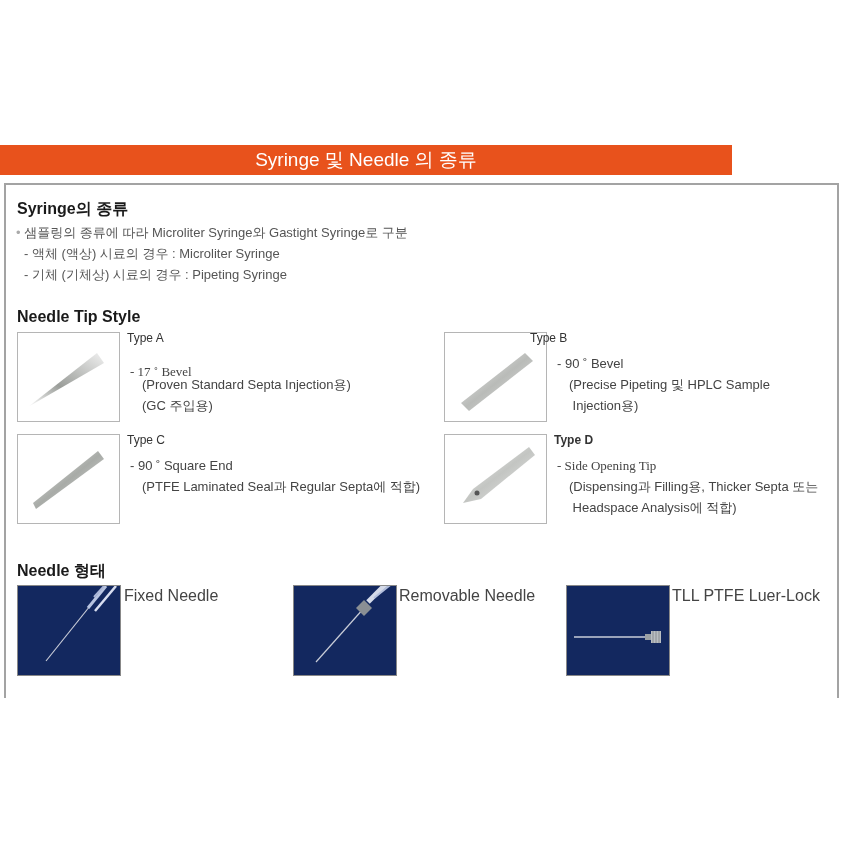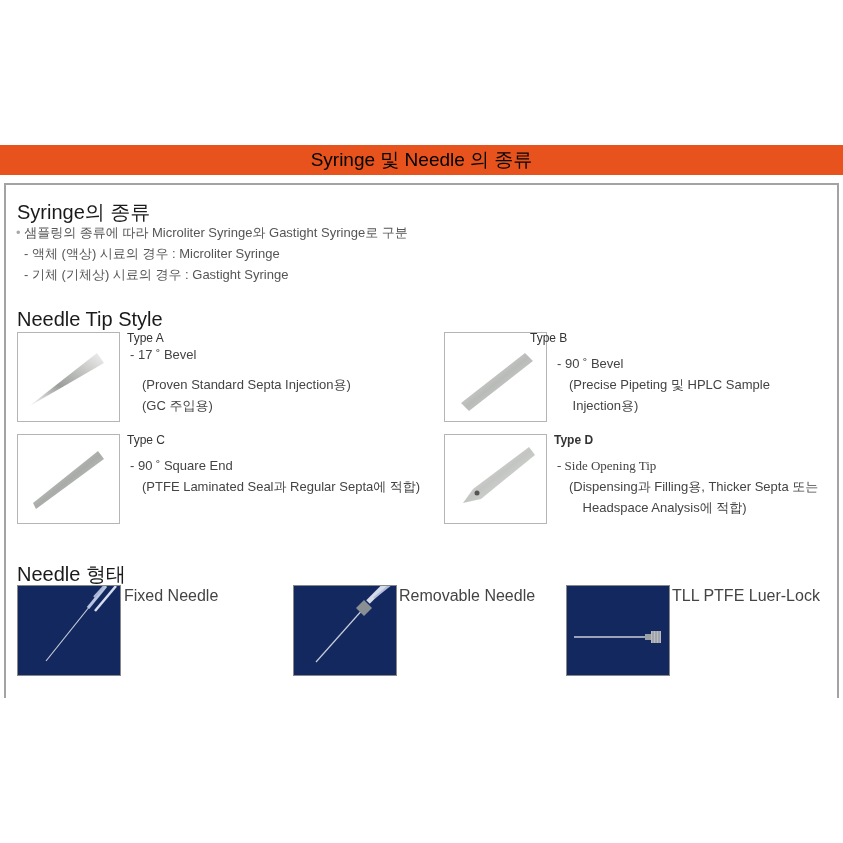--- a/index.html
+++ b/index.html
@@ -1,23 +1,23 @@
 <!DOCTYPE html>
 <html><head>
 <meta charset="utf-8">
 <style>
   html, body { margin:0; padding:0; background:#ffffff; }
   body { width:843px; height:843px; position:relative; overflow:hidden;
          font-family:"Liberation Sans", "DejaVu Sans", sans-serif; color:#222; }
-  .banner { position:absolute; left:0; top:145px; width:843px; height:30px;
-            background:#E8521C; color:#000000; font-size:19px; text-align:center;
+  .banner { position:absolute; left:0; top:145px; width:732px; height:30px;
+            background:#E8521C; color:#ffffff; font-size:19px; text-align:center;
             line-height:30px; font-weight:normal; }
   .frame { position:absolute; left:4px; top:183px; width:835px; height:515px;
            border:2px solid #a3a3a3; border-bottom:none; box-sizing:border-box; }
-  .h2 { position:absolute; font-size:20px; font-weight:normal; color:#1a1a1a; }
+  .h2 { position:absolute; font-size:16px; font-weight:bold; color:#1a1a1a; }
   .line { position:absolute; font-size:13px; color:#555; white-space:nowrap; }
   .bullet-dot { color:#aaa; }
   .tipbox { position:absolute; width:103px; height:90px; border:1px solid #b5b5b5;
             box-sizing:border-box; background:#fff; }
   .tip-title { position:absolute; font-size:12px; color:#333; }
   .tip-line { position:absolute; font-size:13px; color:#444; white-space:nowrap; }
   .navybox { position:absolute; width:104px; height:91px; background:#13285f;
              border:1px solid #888; box-sizing:border-box; }
   .navy-label { position:absolute; font-size:16px; color:#444; white-space:nowrap; }
   svg { display:block; }
@@ -29,38 +29,38 @@
   <span>Syringe 및 Needle 의 종류</span>
 </div>
 
 <div class="frame"></div>
 
 <div class="h2" style="left:17px; top:199px;">Syringe의 종류</div>
 <div class="line" style="left:16px; top:224px;text-align:center;">
   <span class="bullet-dot">• </span><span>샘플링의 종류에 따라 Microliter Syringe와 Gastight Syringe로 구분</span>
 </div>
 <div class="line" style="left:24px; top:245px;">- 액체 (액상) 시료의 경우 : Microliter Syringe</div>
-<div class="line" style="left:24px; top:266px;">- 기체 (기체상) 시료의 경우 : Gastight Syringe</div>
+<div class="line" style="left:24px; top:266px;">- 기체 (기체상) 시료의 경우 : Pipeting Syringe</div>
 
 <div class="h2" style="left:17px; top:308px;">Needle Tip Style</div>
 
 <div class="tipbox" style="left:17px; top:332px;">
   <svg width="101" height="88">
     <defs>
         <linearGradient id="ga" x1="0" y1="1" x2="1" y2="0">
       <stop offset="0" stop-color="#ffffff"></stop>
           <stop offset="0.4" stop-color="#9a9d99"></stop>
           <stop offset="1" stop-color="#f0f0f0"></stop>
         </linearGradient>
       </defs>
     <polygon points="10,74 79,20 86,30" fill="url(#ga)"></polygon>
   </svg>
 </div>
 <div class="tip-title" style="left:127px; top:331px;">Type A</div>
-<div class="tip-line" style="left:130px; top:347px;">- 17 ˚ Bevel</div>
+<div class="tip-line" style="left:130px; top:364px;font-family:Liberation Serif, serif;">- 17 ˚ Bevel</div>
 <div class="tip-line" style="left:142px; top:376px;">(Proven Standard Septa Injection용)</div>
 <div class="tip-line" style="left:142px; top:397px;">(GC 주입용)</div>
 
 <div class="tipbox" style="left:444px; top:332px;">
   <svg width="101" height="88">
     <defs>
         <linearGradient id="gb" x1="0" y1="0" x2="1" y2="1">
       <stop offset="0" stop-color="#f6f6f6"></stop>
           <stop offset="0.5" stop-color="#b9bbb8"></stop>
           <stop offset="1" stop-color="#e8e8e8"></stop>
@@ -99,21 +99,21 @@
           <stop offset="1" stop-color="#eeeeee"></stop>
         </linearGradient>
       </defs>
     <polygon points="18,68 28,54 84,12 90,20 36,64" fill="url(#gd)"></polygon>
     <circle cx="32" cy="58" r="2.5" fill="#555"></circle>
   </svg>
 </div>
 <div class="tip-title" style="left:554px; top:433px;font-weight:bold;">Type D</div>
 <div class="tip-line" style="left:557px; top:458px;font-family:Liberation Serif, serif;">- Side Opening Tip</div>
 <div class="tip-line" style="left:569px; top:478px;">(Dispensing과 Filling용, Thicker Septa 또는</div>
-<div class="tip-line" style="left:569px; top:499px; white-space:pre;margin-left:10px;"> Headspace Analysis에 적합)</div>
+<div class="tip-line" style="left:569px; top:499px; white-space:pre;"> Headspace Analysis에 적합)</div>
 
 <div class="h2" style="left:17px; top:561px;">Needle 형태</div>
 
 <div class="navybox" style="left:17px; top:585px;">
   <svg width="102" height="89">
     <line x1="28" y1="75" x2="84" y2="5" stroke="#c9cdd8" stroke-width="1.2"></line>
     <line x1="70" y1="22" x2="88" y2="0" stroke="#b8c4e0" stroke-width="3"></line>
     <line x1="77" y1="25" x2="98" y2="0" stroke="#d8def0" stroke-width="2.5"></line>
     <line x1="76" y1="11" x2="86" y2="0" stroke="#aab6d6" stroke-width="2"></line>
   </svg>

